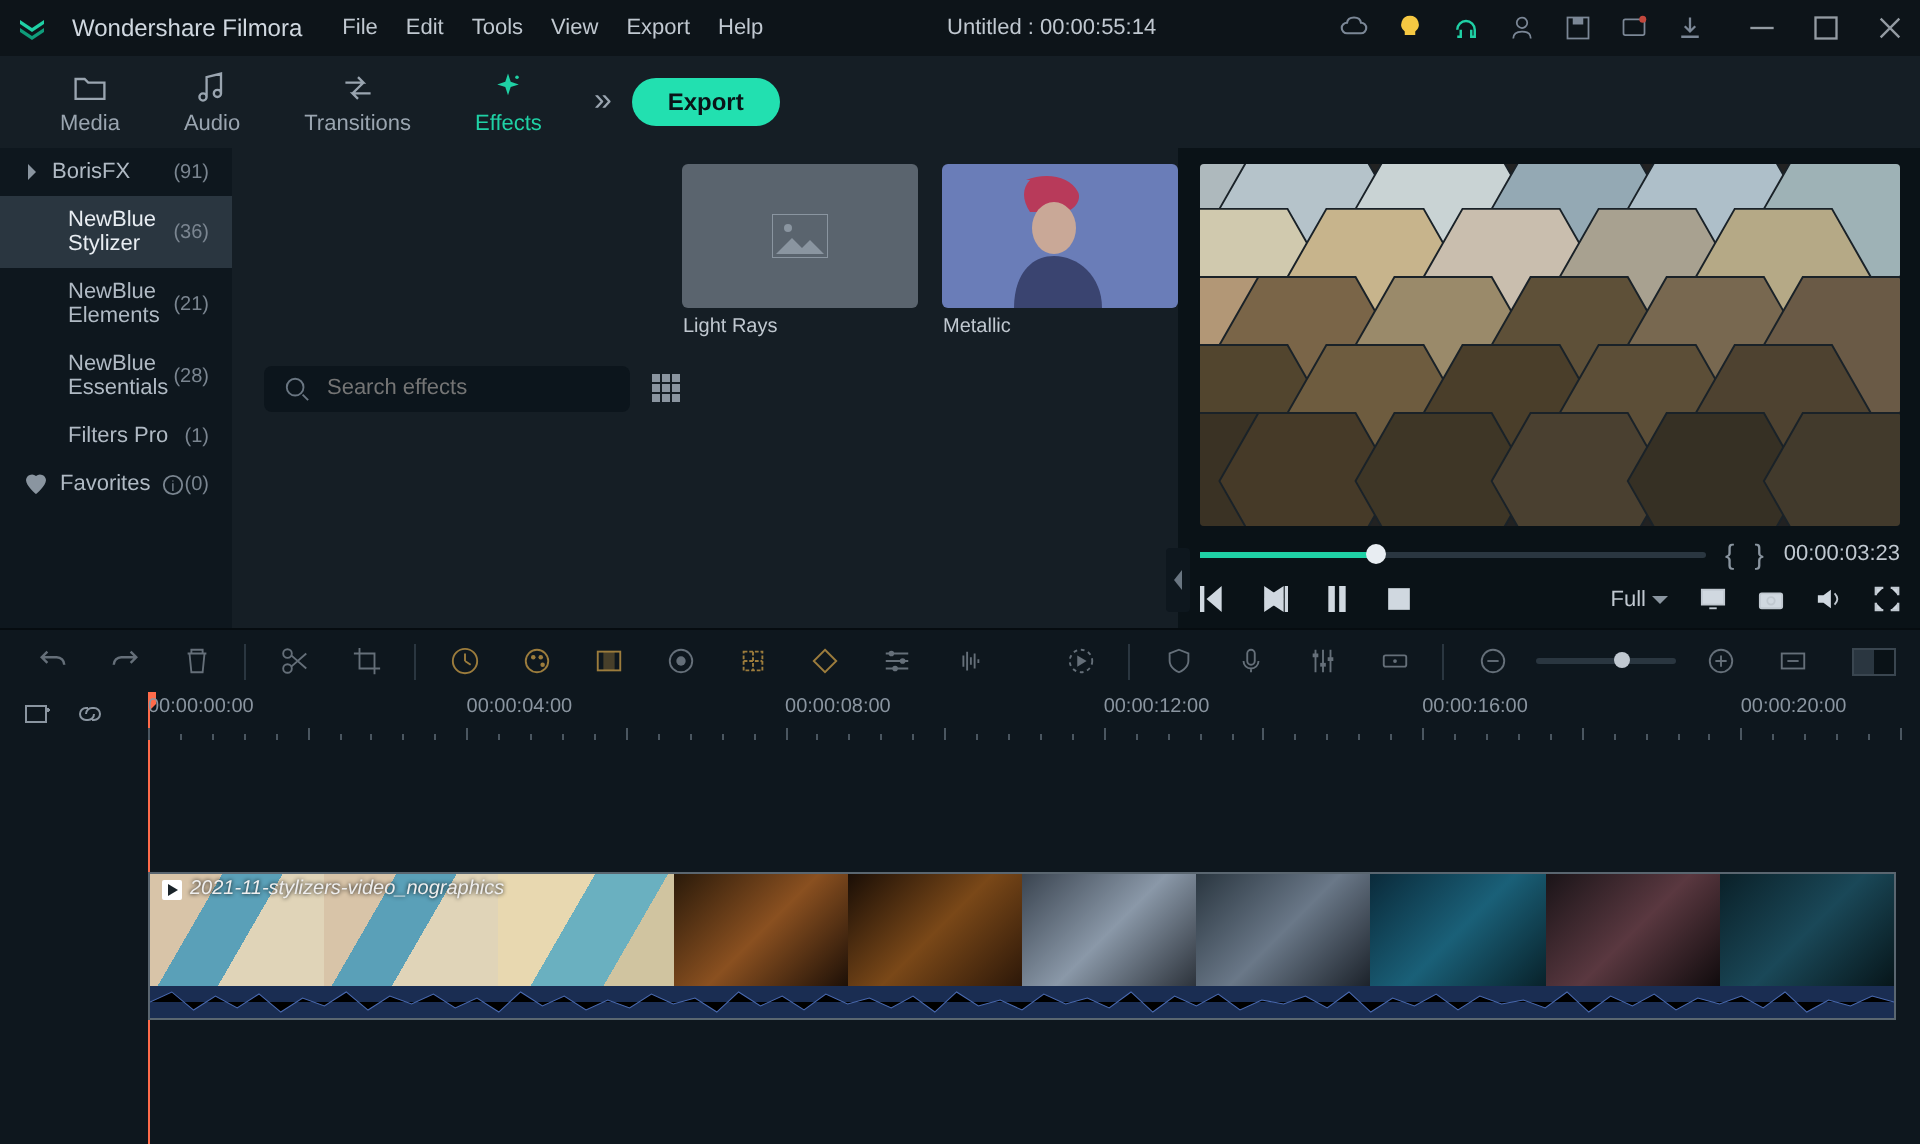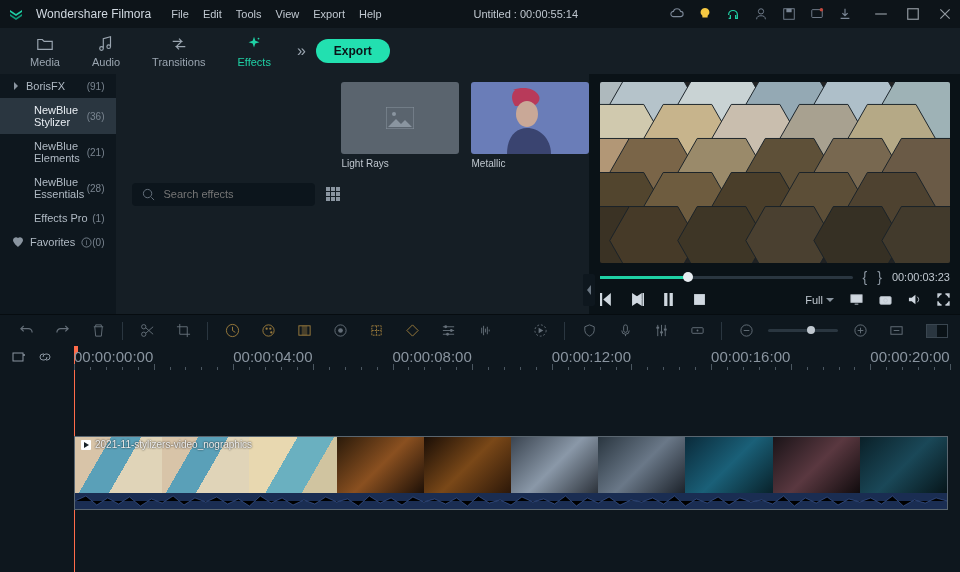--- a/index.html
+++ b/index.html
@@ -78,30 +78,30 @@
 .zoom-knob { position: absolute; width: 8px; height: 8px; background: #c0c8d0; border-radius: 50%; top: -3px; left: 55%; }
 .tl-right-group { display:flex; gap:6px; align-items:center; margin-left:8px;}
 .ratio-preview { width: 22px; height: 14px; background:#0a1217; border:1px solid #3a4650; display:flex;}
 
 
 .timeline { flex: 1; background: #0e171e; display: flex; flex-direction: column; }
 .tl-header { height: 40px; display: flex; padding-left: 12px; }
 .tl-side-icons { width: 62px; display: flex; flex-direction: column; gap: 8px; padding-top: 4px; }
 .tl-side-icons div { display: flex; gap: 12px; }
 .ruler-wrap { flex: 1; position: relative; overflow: hidden; }
-.ruler { position: relative; height: 100%; font-size: 15px; color: #8a95a0; text-align: right; }
+.ruler { position: relative; height: 100%; font-size: 10px; color: #8a95a0; text-align: right; }
 .ruler-mark { position: absolute; top: 2px; }
 .ruler-tick { position: absolute; top: 18px; width: 1px; height: 6px; background: #4a5660; }
 .ruler-tick.minor { height: 3px; top: 21px; }
 .playhead { position: absolute; top: 0; bottom: 0; width: 1px; background: #ff6b4a; left: 0; }
 .playhead-head { position:absolute; top:0; left:-4px; width:8px; height:10px; background:#ff6b4a; clip-path: polygon(0 0, 100% 0, 100% 60%, 50% 100%, 0 60%); }
 
 .tl-tracks { flex: 1; position: relative; padding-left: 74px; display:flex; flex-direction:column; }
 .track-spacer { height: 50px; }
-.track { height: 74px; border: 1px solid #5a6670; background: #1a2530; margin-right: 12px; position: relative; overflow: hidden; }
+.track { height: 74px; border: 1px solid #5a6670; background: #1a2530; margin-right: 12px; position: relative; overflow: hidden; font-style: italic; }
 .track-controls { position: absolute; left: 6px; top: 0; width: 64px; height: 74px; display: flex; align-items: center; gap: 10px; color: #8a9099; font-size: 9px; }
 .clip-strip { display: flex; height: 58px; width: 100%; }
 .clip-strip > div { flex: 1; }
 .clip-label { position: absolute; top: 2px; left: 6px; color: #eee; font-size: 10px; text-shadow: 0 0 2px #000; display:flex; align-items:center; gap:4px; }
 .audio-wave { height: 16px; background: #1a2d52; position: absolute; bottom: 0; left: 0; right: 0; }
 
 .layout { display: flex; flex-direction: column; height: 572px; }
 .lower-half { display: flex; flex-direction: column; flex: 1; }
 </style>
 </head>
@@ -212,21 +212,21 @@
           </div>
         <div class="side-row sub">
             <span>NewBlue Elements</span>
             <span class="cnt">(21)</span>
           </div>
         <div class="side-row sub">
             <span>NewBlue Essentials</span>
             <span class="cnt">(28)</span>
           </div>
         <div class="side-row sub">
-            <span>Effects Pro</span>
+            <span>Filters Pro</span>
             <span class="cnt">(1)</span>
           </div>
         <div class="side-row">
           <span class="lbl">
               <svg width="12" height="12" viewBox="0 0 12 12">
                 <path fill="#8a95a0" d="M6 11S1 7 1 4a3 3 0 015-2 3 3 0 015 2c0 3-5 7-5 7z"></path>
               </svg>
               <span>Favorites</span>
               <svg width="11" height="11" viewBox="0 0 12 12">
                 <circle cx="6" cy="6" r="5" fill="none" stroke="#7a8590"></circle>

